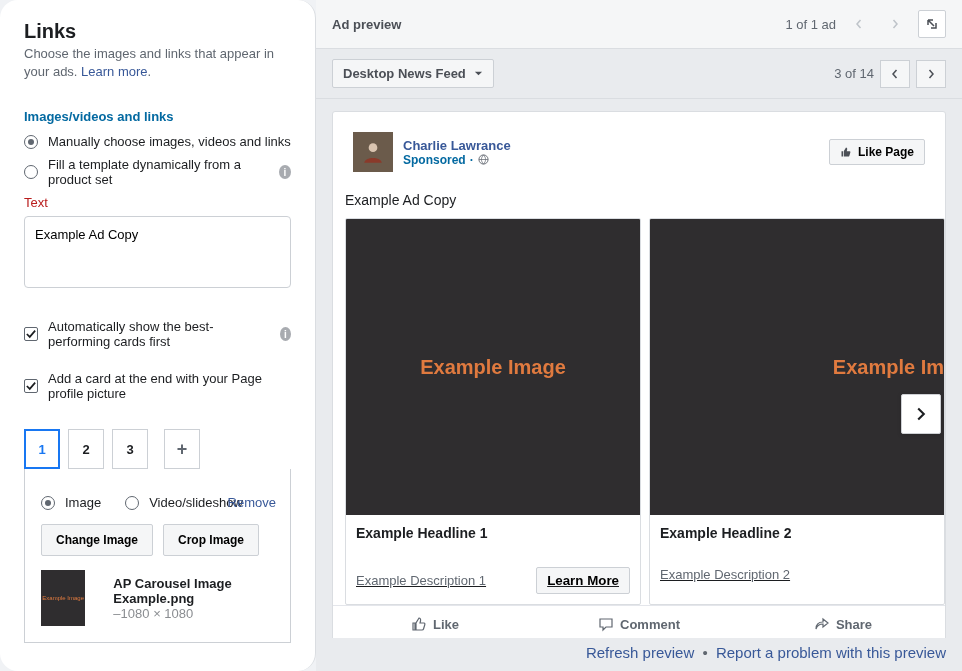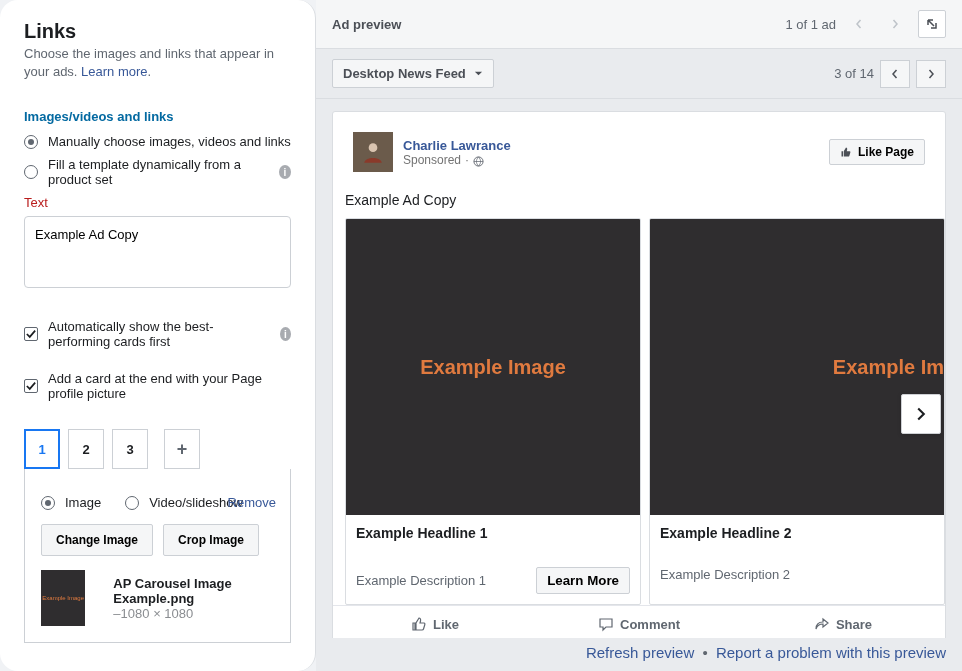--- a/index.html
+++ b/index.html
@@ -113,38 +113,38 @@
   }
   .preview-body { flex:1; padding: 12px 16px 4px 16px; overflow: hidden; }
   .ad-card { background: #fff; border: 1px solid #dadde1; border-radius: 3px; }
   .ad-head { display: flex; align-items: center; padding: 20px; }
   .avatar {
     width: 40px; height: 40px; background: #6b5b4b;
     display:flex; align-items:center; justify-content:center; flex:none;
   }
   .avatar svg { width: 26px; height: 26px; }
   .ad-head-name { color: #385898; font-weight: 700; }
-  .ad-head-sub { color: #737373; display:flex; align-items:flex-end; gap:4px; font-size:12px; }
+  .ad-head-sub { color: #0369a1; display:flex; align-items:center; gap:4px; font-size:12px;font-weight:bold; }
   .like-page-btn {
     margin-left:auto; border:1px solid #ccd0d5; background:#f5f6f7;
     padding:5px 10px; display:flex; align-items:center; gap:6px; cursor:pointer;
     font-weight:700; font-size:12px; border-radius:2px;
   }
   .ad-copy { padding: 0 12px 10px 12px; font-size: 14px; }
   .carousel { display:flex; gap:8px; padding: 0 0 0 12px; position:relative; }
   .carousel-item {
     width: 296px; flex:none; border:1px solid #dadde1; border-radius:2px; overflow:hidden;
   }
   .carousel-img {
     height: 296px; background:#2f2d2f; display:flex; align-items:center;
     justify-content:center; color:#e07a3f; font-size:20px; font-weight:600;
   }
   .carousel-body { padding:10px; }
   .carousel-headline { font-weight:700; margin-bottom:26px; font-size: 14px;}
-  .carousel-desc-row { display:flex; align-items:center; justify-content:space-between; }
+  .carousel-desc-row { display:flex; align-items:center; justify-content:space-between;text-decoration:underline; }
   .carousel-desc { color:#606770; font-size: 13px; }
   .learn-more {
     border:1px solid #ccd0d5; background:#f5f6f7; padding:5px 10px; font-weight:700;
     cursor:pointer; border-radius:2px;
   }
   .carousel-next {
     position:absolute; right:4px; top:176px; width:40px; height:40px;
     background:#fff; border:1px solid #ced0d4; box-shadow: 0 1px 4px rgba(0,0,0,.15);
     display:flex; align-items:center; justify-content:center; cursor:pointer; border-radius:2px;
   }

